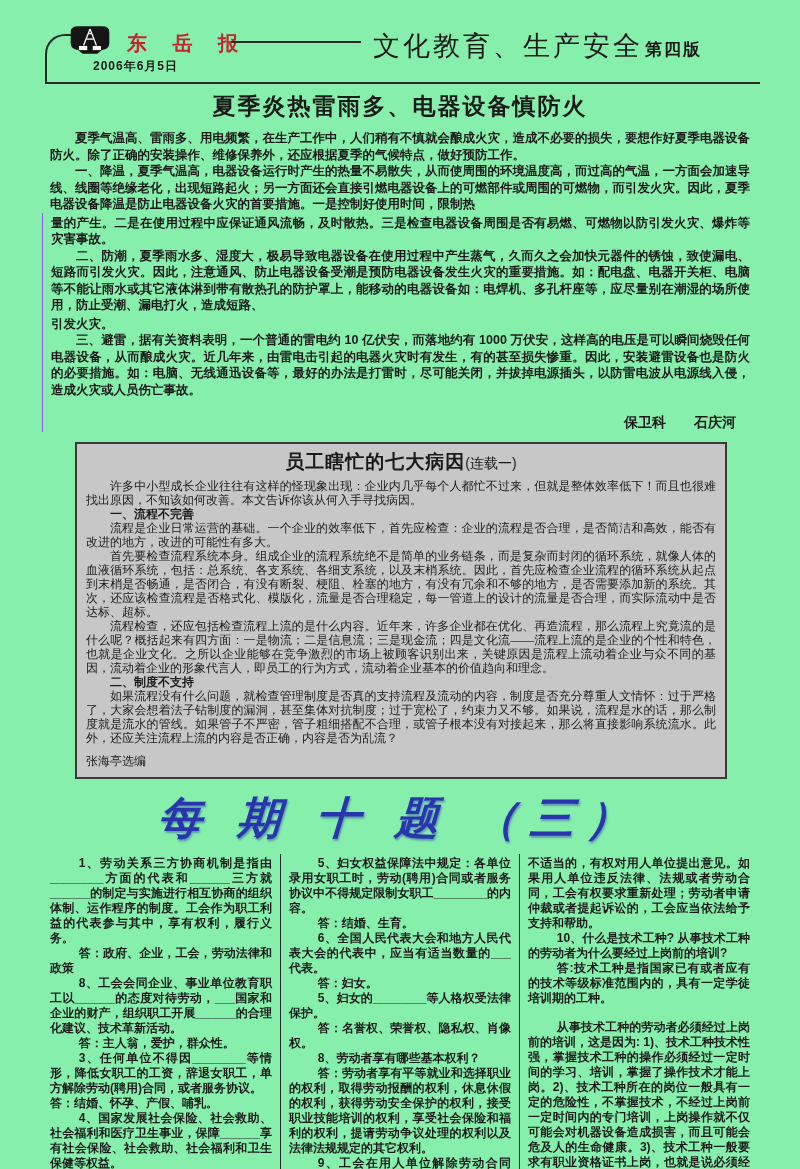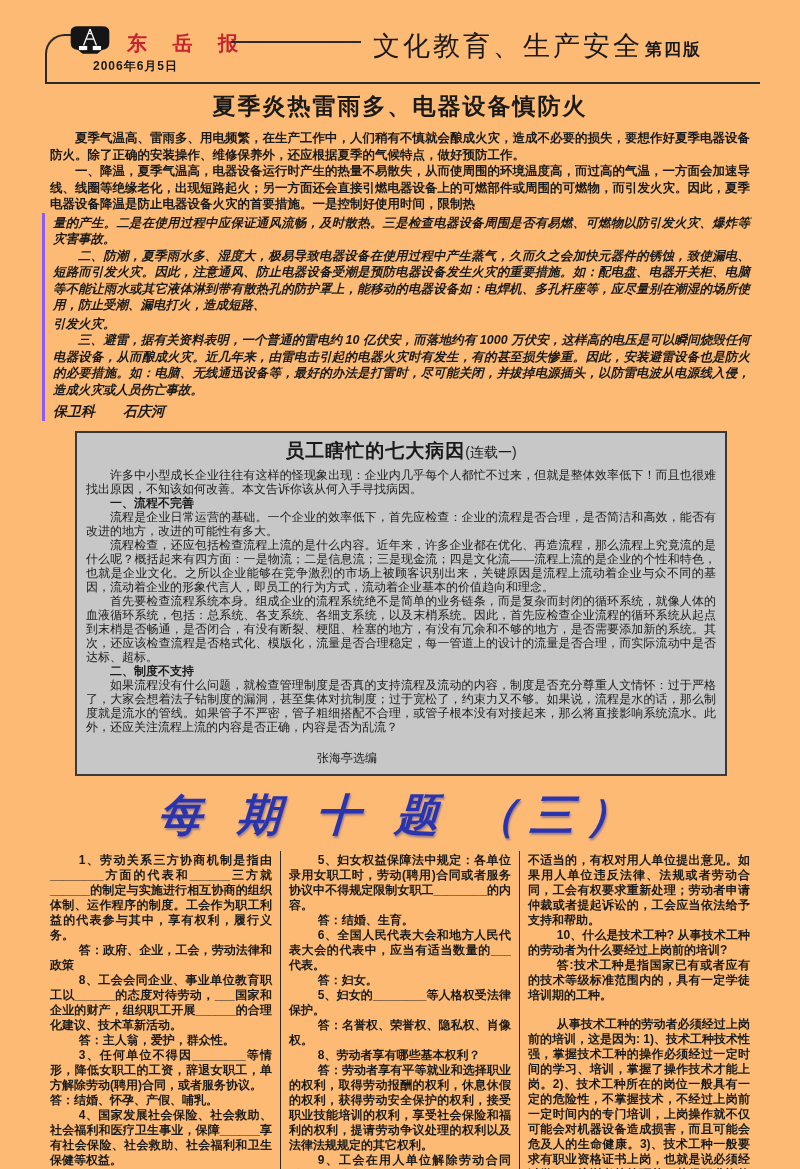--- a/index.html
+++ b/index.html
@@ -1,49 +1,49 @@
 <!DOCTYPE html>
 <html><head>
 <meta charset="utf-8">
 <style>
   html,body{margin:0;padding:0;background:#888;}
   #page{
     position:relative;width:800px;height:1169px;margin:0 auto;
-    background:#fdba74;overflow:hidden;color:#1a1a1a;
+    background:#86efac;overflow:hidden;color:#1a1a1a;
     font-family:"Liberation Sans","DejaVu Sans",sans-serif;
   }
   
   .header{position:relative;margin:22px 40px 0 45px;height:60px;border-bottom:2px solid #2a2a2a;}
   .header-bracket{position:absolute;left:0;top:12px;width:30px;height:48px;
     border-left:2px solid #2a2a2a;border-top:2px solid #2a2a2a;border-top-left-radius:20px;}
   .logo{position:absolute;left:22px;top:2px;}
   .paper-name{position:absolute;left:82px;top:8px;font-size:20px;font-weight:bold;
     color:#c42430;letter-spacing:10px;white-space:nowrap;}
   .name-dash{position:absolute;left:186px;top:19px;width:130px;border-top:2px solid #2a2a2a;}
   .paper-date{position:absolute;left:48px;top:36px;font-size:12px;font-weight:bold;letter-spacing:1px;}
   .section-title{position:absolute;left:328px;top:6px;font-size:27px;letter-spacing:3px;
     font-family:"Liberation Serif","DejaVu Serif",serif;white-space:nowrap;}
   .edition{position:absolute;right:58px;top:16px;font-size:17px;font-weight:bold;letter-spacing:2px;}
   
   .a1-title{text-align:center;font-size:23px;font-weight:bold;letter-spacing:2px;margin:7px 0 6px;}
   .a1-cols{display:flex;margin:0 42px;flex-direction:column;}
   .a1-col{flex:1;padding:2px 8px 0 8px;}
-  .a1-col + .a1-col{border-left:3px solid #8b5cf6;font-style:italic;}
+  .a1-col + .a1-col{border-left:1px solid #8b5cf6;}
   .a1-col p{margin:0;font-size:12.5px;line-height:16.5px;font-weight:700;
     text-align:justify;text-indent:2em;}
   .a1-col p.cont{text-indent:0;}
-  .byline{padding-right:14px;margin-top:5px;font-size:14px;font-weight:700;}
+  .byline{text-align:right;padding-right:14px;margin-top:16px;font-size:14px;font-weight:700;}
   
   .box{margin:10px 73px 0 75px;background:#c7c7c7;border:2px solid #3a3a3a;padding:4px 9px 7px;}
   .box-title{text-align:center;font-size:19px;font-weight:bold;margin:1px 0 4px;letter-spacing:1px;}
   .box-title small{font-size:14px;font-weight:normal;letter-spacing:0;}
   .box p{margin:0;font-size:12px;line-height:14px;text-align:justify;text-indent:2em;
     font-family:"Liberation Serif","DejaVu Serif",serif;}
   .box p.bh{font-weight:bold;}
-  .editor{text-align:center;padding-right:108px;font-size:12px;margin-top:16px;
+  .editor{text-align:left;padding-right:108px;font-size:12px;margin-top:8px;
     font-family:"Liberation Serif","DejaVu Serif",serif;}
   
   .banner{text-align:center;margin:10px 0 6px;font-size:44px;font-weight:bold;
     font-style:italic;color:#2a35ad;letter-spacing:12px;white-space:nowrap;
     text-shadow:1px 2px 2px rgba(42,53,173,.45);
     font-family:"Liberation Serif","DejaVu Serif",serif;transform:skewX(-3deg);}
   
   .quiz-cols{display:flex;margin:2px 42px 0;}
   .quiz-col{flex:1;padding:2px 8px 0 8px;}
   .quiz-col + .quiz-col{border-left:1.5px solid #2a2a2a;}
@@ -98,22 +98,22 @@
     </div>
   </div>
 
   <div class="box">
     <div class="box-title">
       <span>员工瞎忙的七大病因</span><small>(连载一)</small>
     </div>
     <p>许多中小型成长企业往往有这样的怪现象出现：企业内几乎每个人都忙不过来，但就是整体效率低下！而且也很难找出原因，不知该如何改善。本文告诉你该从何入手寻找病因。</p>
     <p class="bh">一、流程不完善</p>
     <p>流程是企业日常运营的基础。一个企业的效率低下，首先应检查：企业的流程是否合理，是否简洁和高效，能否有改进的地方，改进的可能性有多大。</p>
+    <p>首先要检查流程系统本身。组成企业的流程系统绝不是简单的业务链条，而是复杂而封闭的循环系统，就像人体的血液循环系统，包括：总系统、各支系统、各细支系统，以及末梢系统。因此，首先应检查企业流程的循环系统从起点到末梢是否畅通，是否闭合，有没有断裂、梗阻、栓塞的地方，有没有冗余和不够的地方，是否需要添加新的系统。其次，还应该检查流程是否格式化、模版化，流量是否合理稳定，每一管道上的设计的流量是否合理，而实际流动中是否达标、超标。</p>
     <p>流程检查，还应包括检查流程上流的是什么内容。近年来，许多企业都在优化、再造流程，那么流程上究竟流的是什么呢？概括起来有四方面：一是物流；二是信息流；三是现金流；四是文化流——流程上流的是企业的个性和特色，也就是企业文化。之所以企业能够在竞争激烈的市场上被顾客识别出来，关键原因是流程上流动着企业与众不同的基因，流动着企业的形象代言人，即员工的行为方式，流动着企业基本的价值趋向和理念。</p>
-    <p>首先要检查流程系统本身。组成企业的流程系统绝不是简单的业务链条，而是复杂而封闭的循环系统，就像人体的血液循环系统，包括：总系统、各支系统、各细支系统，以及末梢系统。因此，首先应检查企业流程的循环系统从起点到末梢是否畅通，是否闭合，有没有断裂、梗阻、栓塞的地方，有没有冗余和不够的地方，是否需要添加新的系统。其次，还应该检查流程是否格式化、模版化，流量是否合理稳定，每一管道上的设计的流量是否合理，而实际流动中是否达标、超标。</p>
     <p class="bh">二、制度不支持</p>
     <p>如果流程没有什么问题，就检查管理制度是否真的支持流程及流动的内容，制度是否充分尊重人文情怀：过于严格了，大家会想着法子钻制度的漏洞，甚至集体对抗制度；过于宽松了，约束力又不够。如果说，流程是水的话，那么制度就是流水的管线。如果管子不严密，管子粗细搭配不合理，或管子根本没有对接起来，那么将直接影响系统流水。此外，还应关注流程上流的内容是否正确，内容是否为乱流？</p>
     <div class="editor">张海亭选编</div>
   </div>
 
   <div class="banner">每 期 十 题 （三）</div>
 
   <div class="quiz-cols">
     <div class="quiz-col">
       <p>1、劳动关系三方协商机制是指由________方面的代表和______三方就______的制定与实施进行相互协商的组织体制、运作程序的制度。工会作为职工利益的代表参与其中，享有权利，履行义务。</p>

